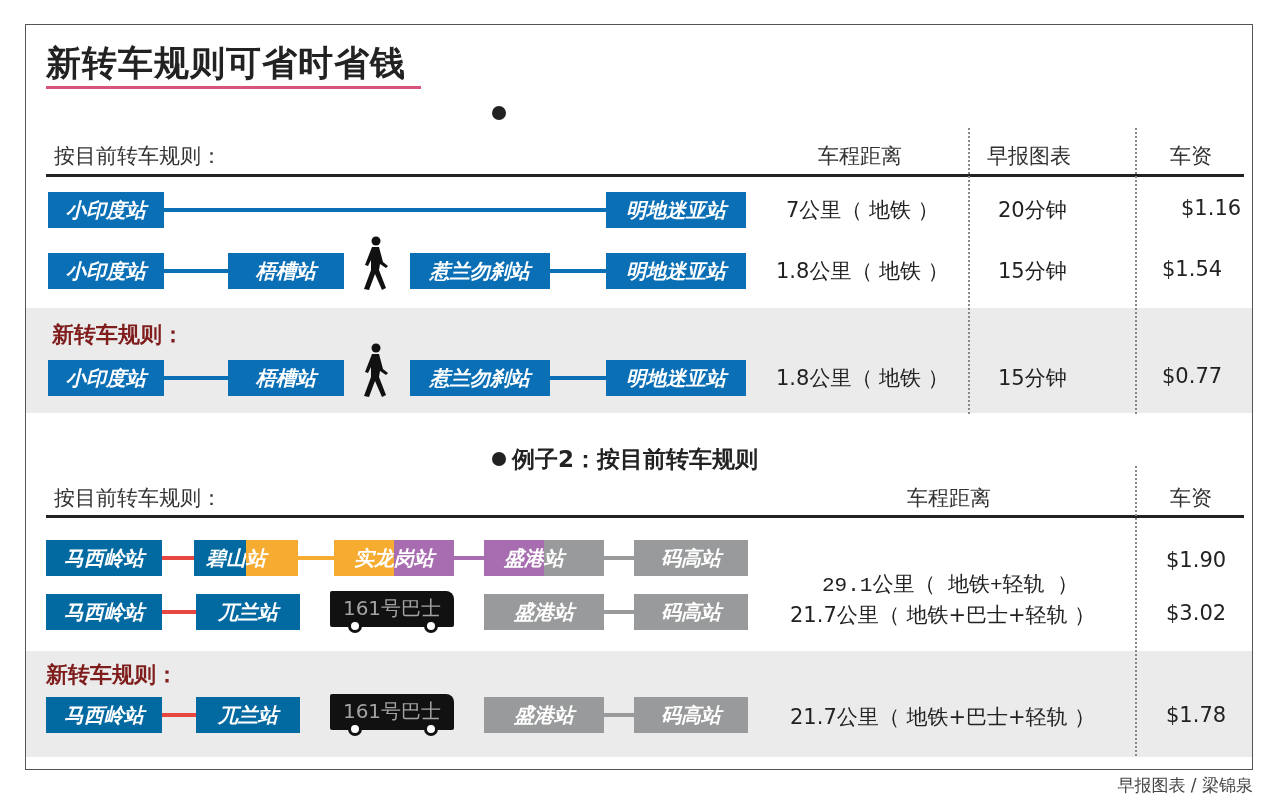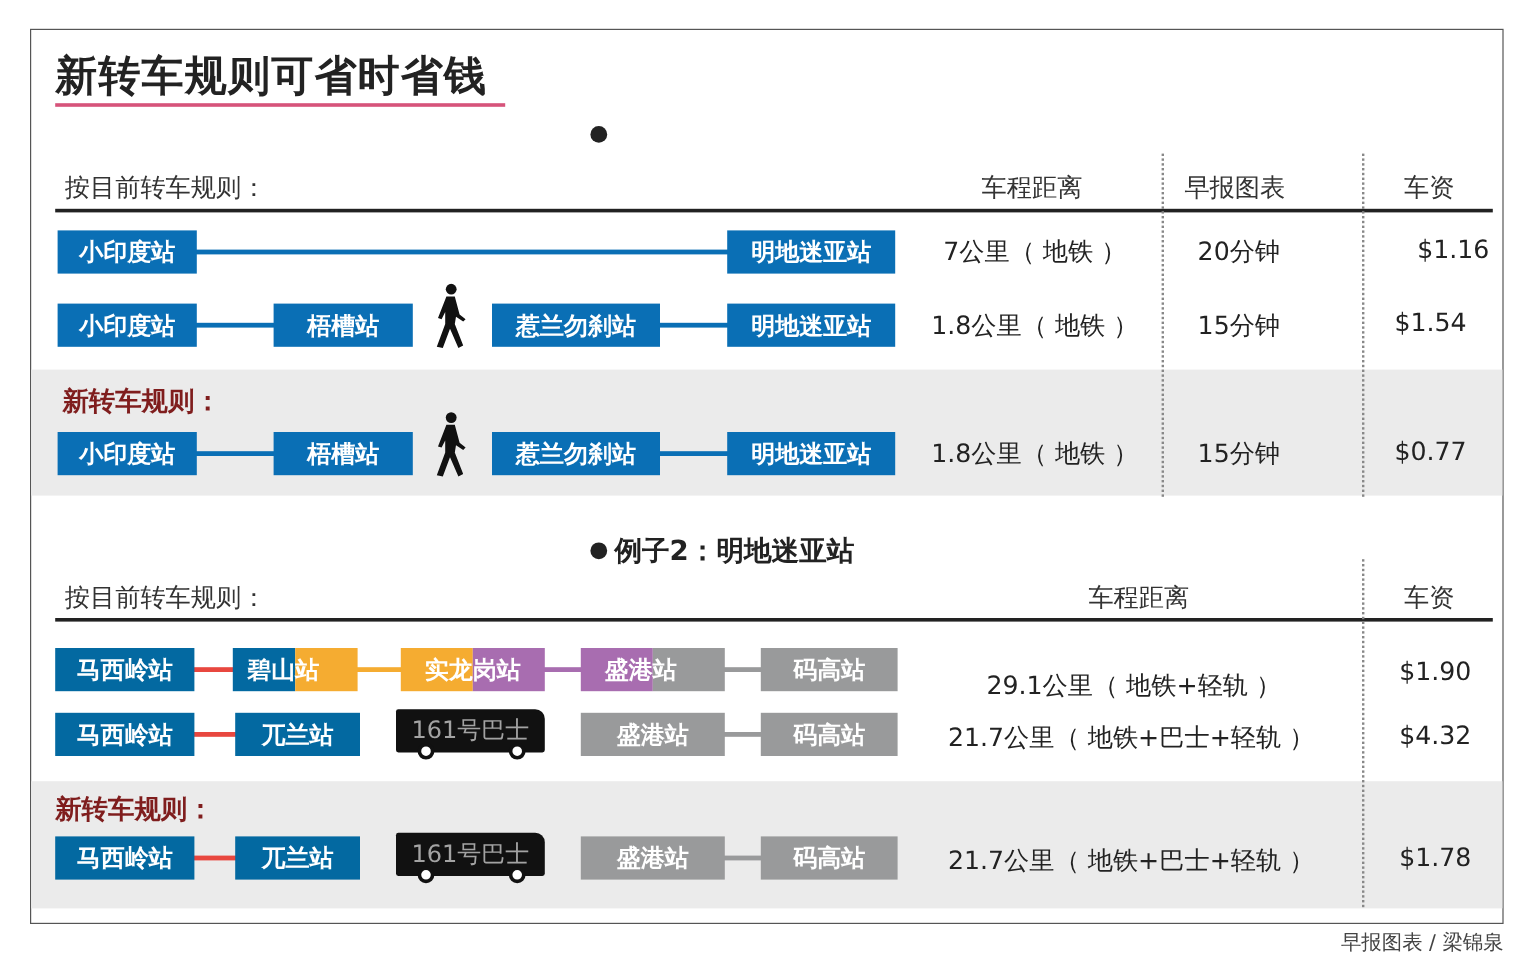--- a/index.html
+++ b/index.html
@@ -12,21 +12,21 @@
   .title-underline { position:absolute; left:46px; top:86px; width:375px; height:3px; background:#d6537a; }
   .section-title { position:absolute; font-size:23px; font-weight:bold; color:#222; }
   .section-title .dot { display:inline-block; width:14px; height:14px; border-radius:50%;
                         background:#222; margin-right:6px; vertical-align:middle; position:relative; top:-2px; }
   .col-head { position:absolute; font-size:21px; color:#333; }
   .rule-head { position:absolute; left:46px; height:3px; background:#222; }
   .vdots { position:absolute; width:0; border-left:2px dotted #888; }
   .shade { position:absolute; left:26px; width:1226px; background:#ebebeb; }
   .sub-label { position:absolute; font-size:22px; font-weight:bold; color:#7f1d1d; }
   .stn { position:absolute; height:36px; line-height:36px; text-align:center; color:#fff;
-         font-weight:bold; font-size:20px; white-space:nowrap; }
+         font-weight:bold; font-size:20px; white-space:nowrap;font-style:italic; }
   .blue { background:#0a6fb5; }
   .red { background:#0369a1; }
   .orange { background:#f5ac31; }
   .purple { background:#a86db0; }
   .grey { background:#999a9b; }
   .line { position:absolute; height:4px; }
   .val { position:absolute; font-size:21px; color:#222; white-space:nowrap; }
   .bus { position:absolute; width:124px; height:46px; }
   .bus-body { position:absolute; left:0; top:0; width:124px; height:36px; background:#111;
               border-radius:2px 8px 2px 2px; color:#a3a3a3; font-size:20px; line-height:34px;
@@ -91,21 +91,21 @@
   <circle cx="18" cy="5" r="4.5" fill="#111"></circle>
   <path d="M14 11 L21 11 L25 26 L30 30 L28 32 L22 28 L21 34 L28 52 L24 54 L17 38 L11 54 L6 53 L13 34 L13 24 L10 30 L7 29 Z" fill="#111"></path>
 </svg>
 <div class="stn blue" style="left:410px; top:360px; width:140px;">惹兰勿刹站</div>
 <div class="stn blue" style="left:606px; top:360px; width:140px;">明地迷亚站</div>
 <div class="val" style="left:776px; top:364px;">1.8公里（ 地铁 ）</div>
 <div class="val" style="left:998px; top:364px;">15分钟</div>
 <div class="val" style="left:1162px; top:364px;">$0.77</div>
 
 <div class="section-title" style="left:492px; top:444px;">
-  <span class="dot"></span><span>例子2：明地迷亚站</span>
+  <span class="dot"></span><span>例子2：按目前转车规则</span>
 </div>
 
 <div class="col-head" style="left:54px; top:484px;">按目前转车规则：</div>
 <div class="col-head" style="left:907px; top:484px;">车程距离</div>
 <div class="col-head" style="left:1170px; top:484px;">车资</div>
 <div class="rule-head" style="top:515px; width:1198px;"></div>
 
 <div class="shade" style="top:651px; height:106px;"></div>
 <div class="vdots" style="left:1135px; top:466px; height:290px;"></div>
 
@@ -120,36 +120,36 @@
 </div>
 <div class="stn split" style="left:334px; top:540px; width:120px;">
   <span class="orange" style="width:60px; text-align:right;">实龙</span>
     <span class="purple" style="width:60px; text-align:left;">岗站</span>
 </div>
 <div class="stn split" style="left:484px; top:540px; width:120px;">
   <span class="purple" style="width:60px; text-align:right;">盛港</span>
     <span class="grey" style="width:60px; text-align:left;">站</span>
 </div>
 <div class="stn grey" style="left:634px; top:540px; width:114px;">码高站</div>
-<div class="val" style="left:822px; top:557px;">29.1公里（ 地铁+轻轨 ）</div>
+<div class="val" style="left:822px; top:570px;font-family:Liberation Mono, monospace;">29.1公里（ 地铁+轻轨 ）</div>
 <div class="val" style="left:1166px; top:548px;">$1.90</div>
 
 <div class="line" style="left:160px; top:610px; width:40px; background:#e8473f;"></div>
 <div class="line" style="left:600px; top:610px; width:36px; background:#999a9b;"></div>
 <div class="stn red" style="left:46px; top:594px; width:116px;">马西岭站</div>
 <div class="stn red" style="left:196px; top:594px; width:104px;">兀兰站</div>
 <div class="bus" style="left:330px; top:591px;">
   <div class="bus-body">161号巴士</div>
   <div class="wheel" style="left:18px;"></div>
   <div class="wheel" style="left:94px;"></div>
 </div>
 <div class="stn grey" style="left:484px; top:594px; width:120px;">盛港站</div>
 <div class="stn grey" style="left:634px; top:594px; width:114px;">码高站</div>
 <div class="val" style="left:790px; top:601px;">21.7公里（ 地铁+巴士+轻轨 ）</div>
-<div class="val" style="left:1166px; top:601px;">$4.32</div>
+<div class="val" style="left:1166px; top:601px;">$3.02</div>
 
 <div class="sub-label" style="left:46px; top:660px;">新转车规则：</div>
 <div class="line" style="left:160px; top:713px; width:40px; background:#e8473f;"></div>
 <div class="line" style="left:600px; top:713px; width:36px; background:#999a9b;"></div>
 <div class="stn red" style="left:46px; top:697px; width:116px;">马西岭站</div>
 <div class="stn red" style="left:196px; top:697px; width:104px;">兀兰站</div>
 <div class="bus" style="left:330px; top:694px;">
   <div class="bus-body">161号巴士</div>
   <div class="wheel" style="left:18px;"></div>
   <div class="wheel" style="left:94px;"></div>

